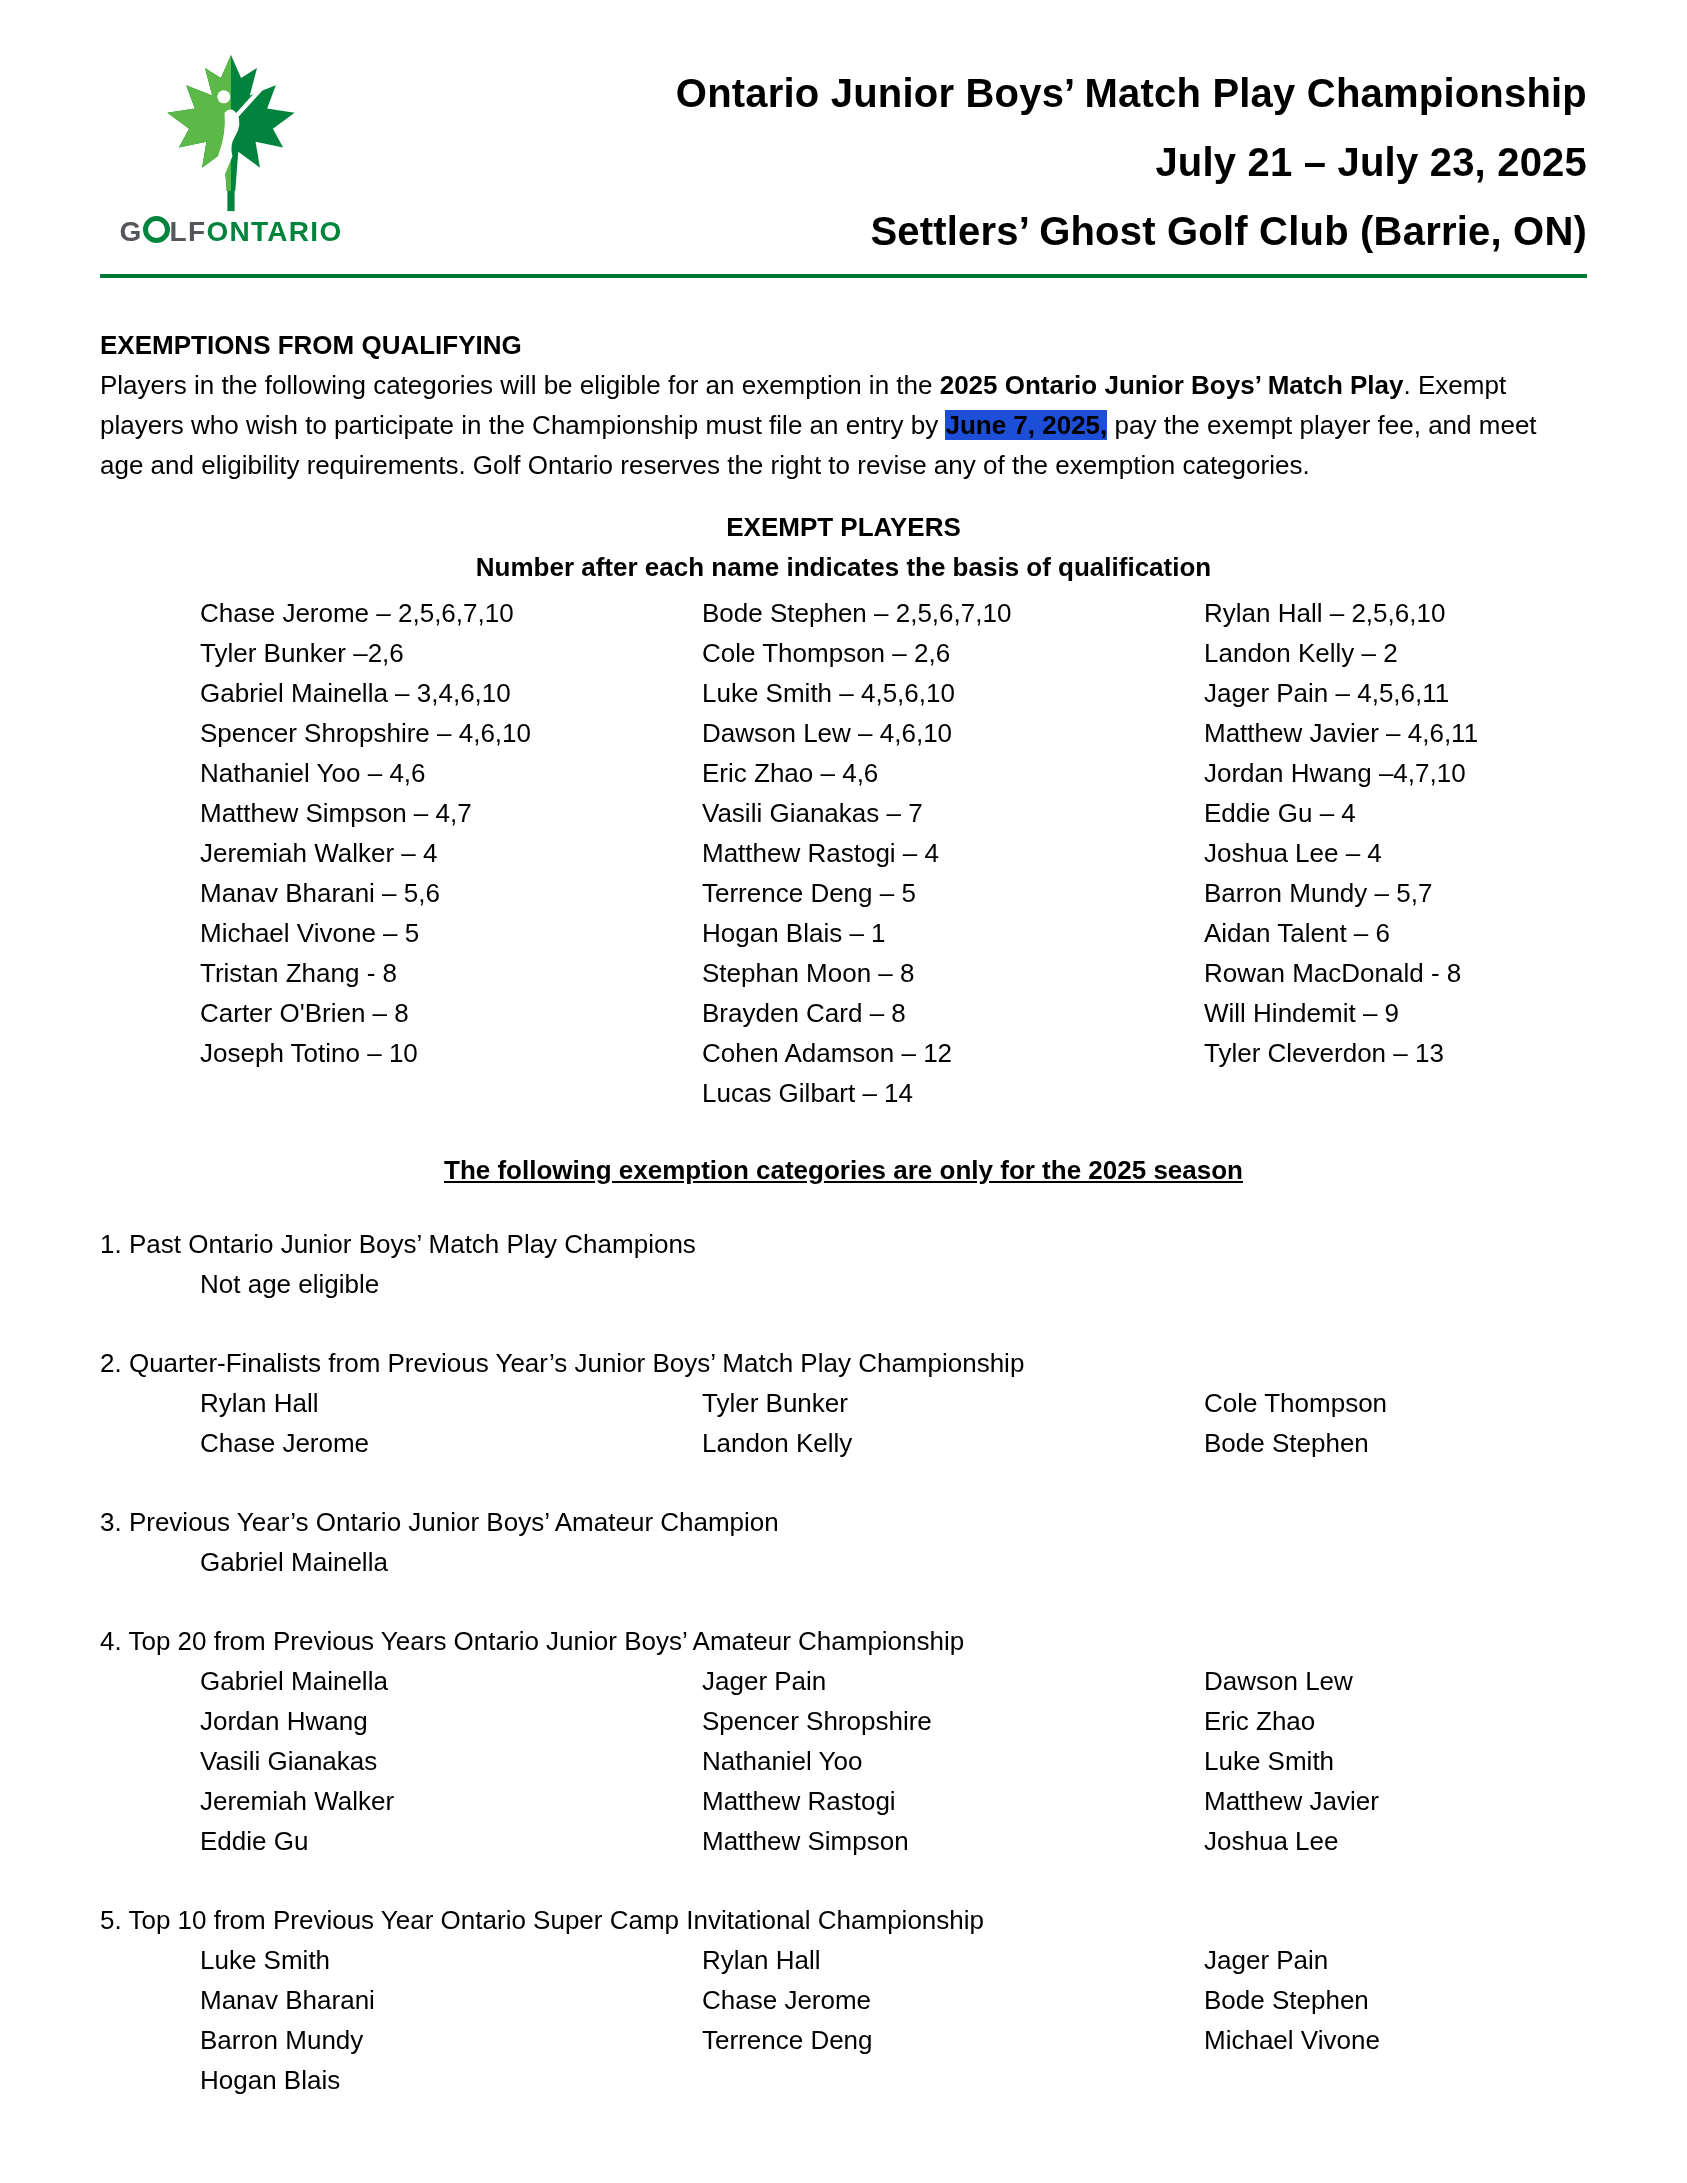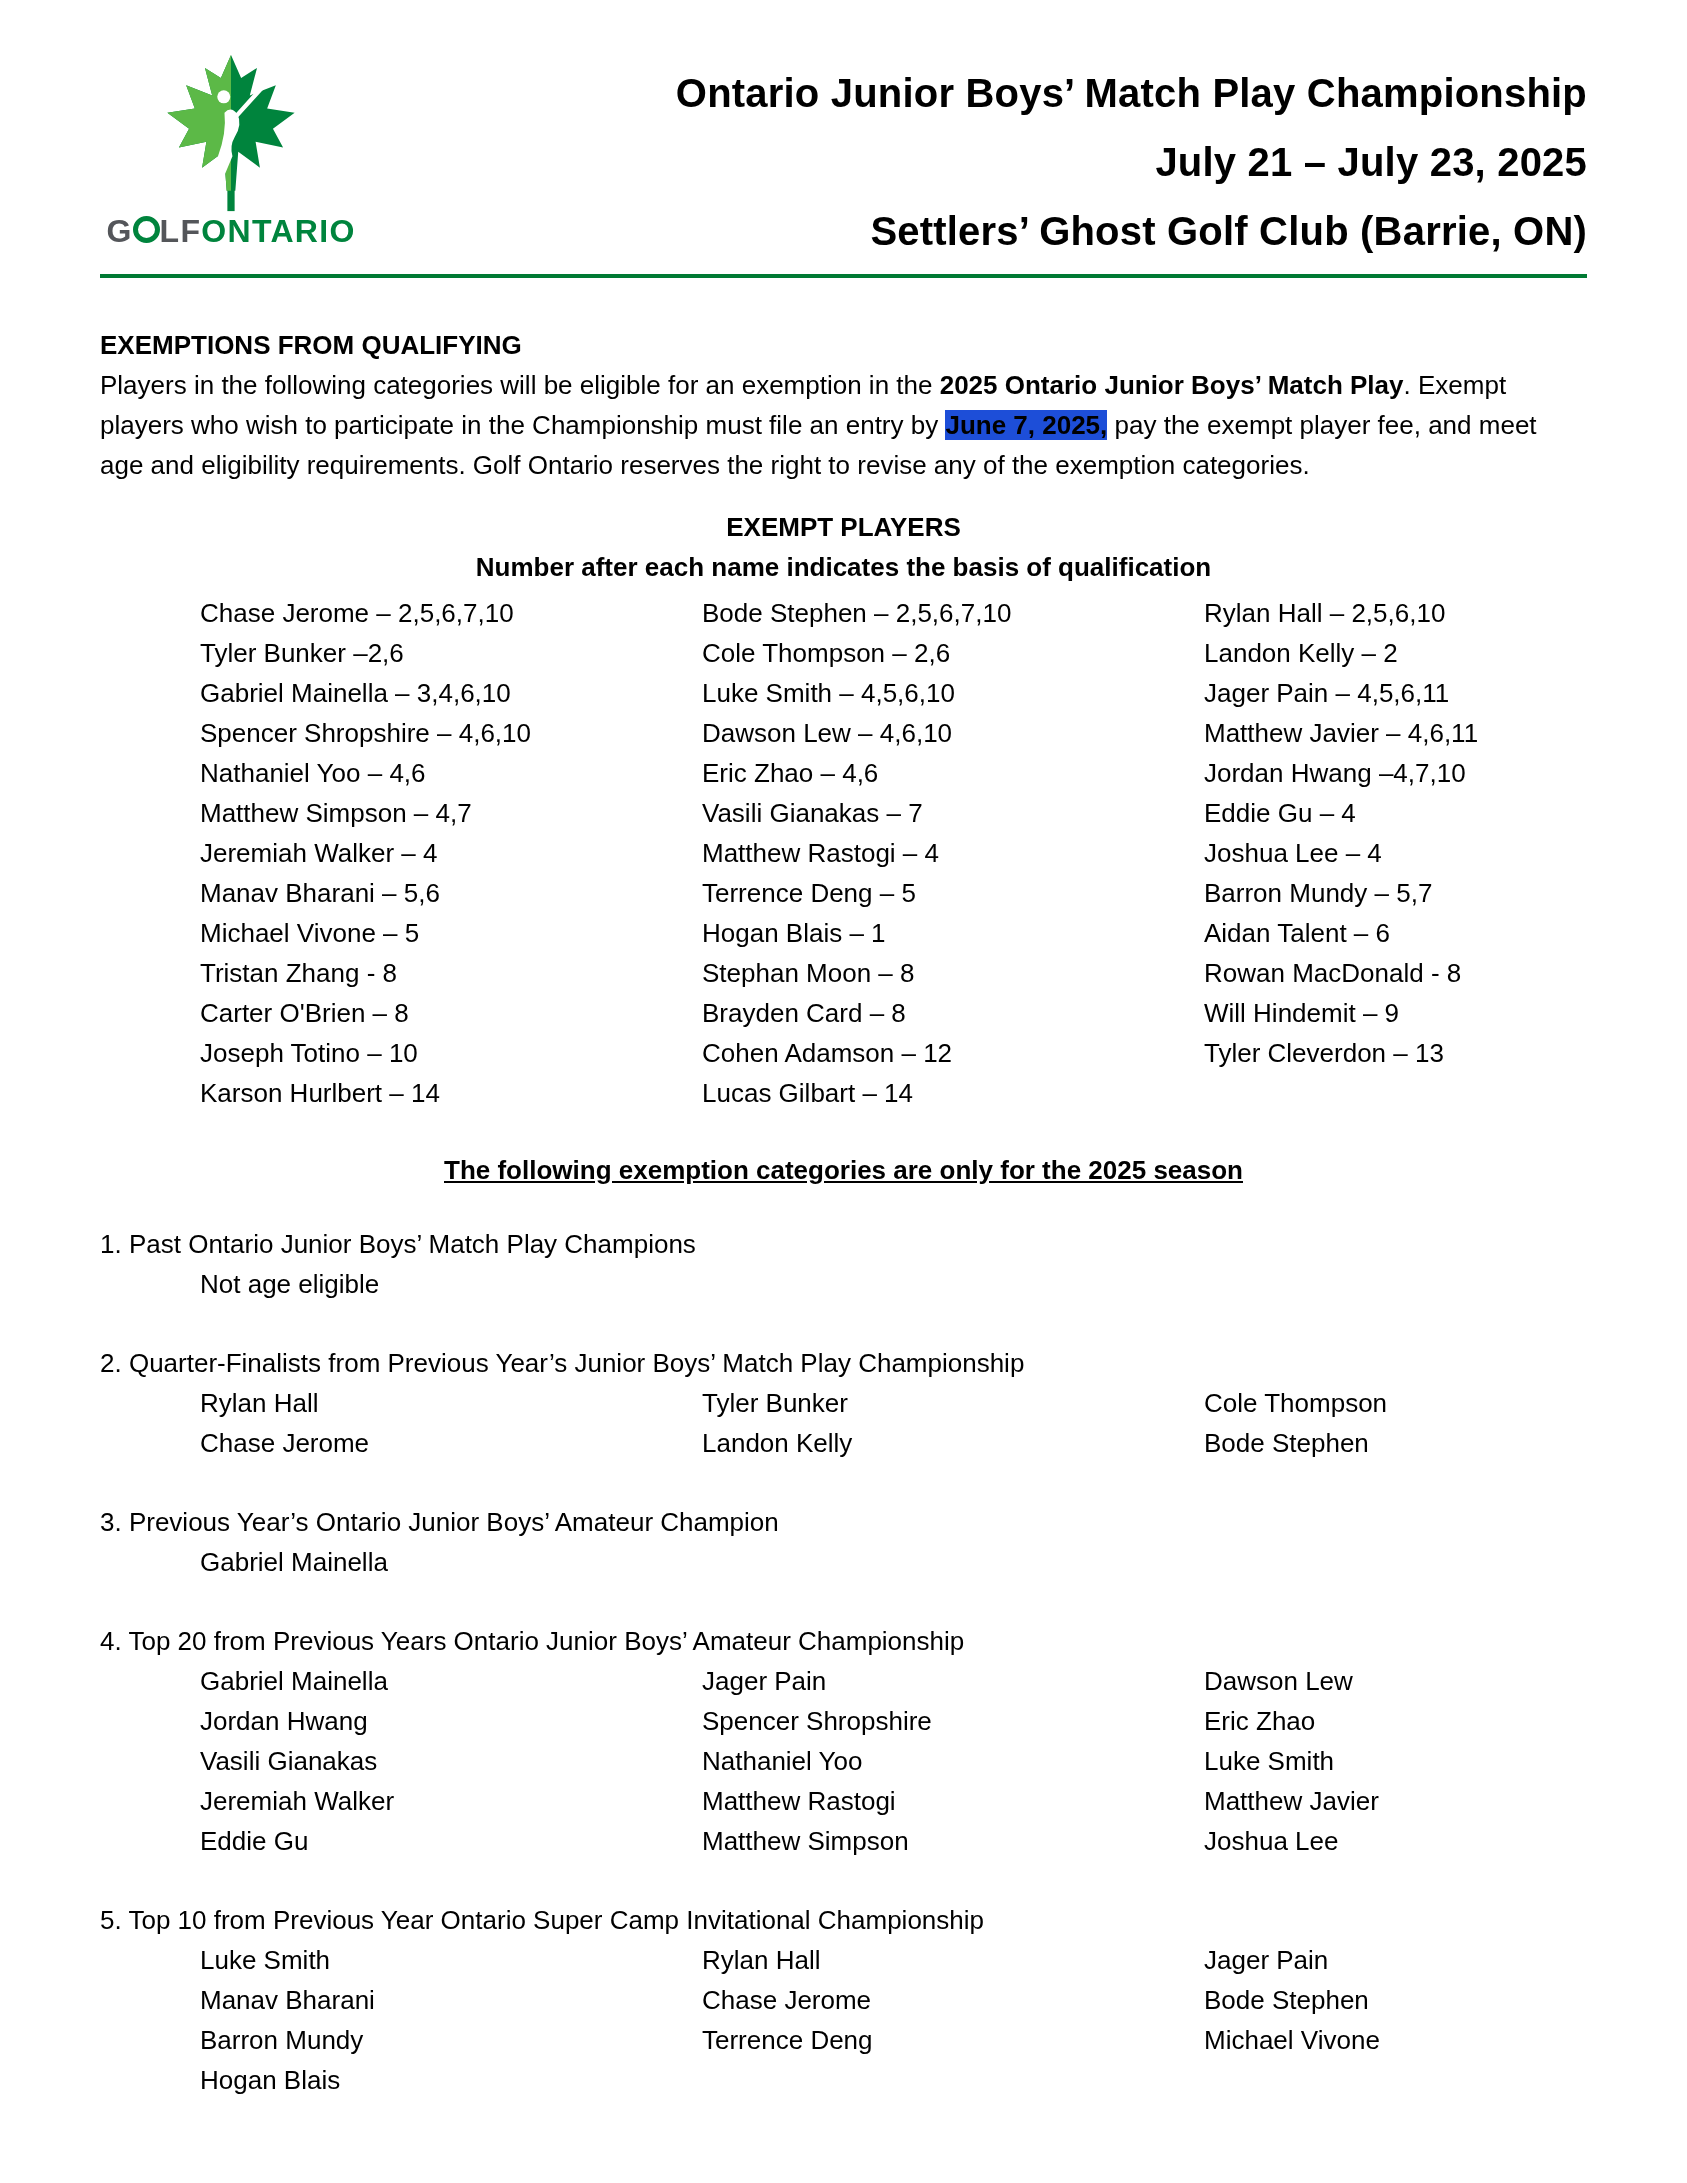--- a/index.html
+++ b/index.html
@@ -9,21 +9,21 @@
     font-family:"Liberation Sans", sans-serif; font-size:26px; line-height:40px; color:#000;
     position:relative;
   }
   .b { font-weight:700; }
   .hl { background:#1d4ed8; font-weight:700; }
 
   
   .header { display:flex; align-items:flex-start; }
   .logo-block { width:262px; display:flex; flex-direction:column; align-items:center; padding-top:5px; }
   .logo-block svg { width:160px; height:162px; display:block; }
-  .wordmark { margin-top:1.7px; font-weight:700; font-size:32px; letter-spacing:1.3px; line-height:30px; white-space:nowrap;text-align:center; }
+  .wordmark { margin-top:1.7px; font-weight:700; font-size:28px; letter-spacing:1.3px; line-height:30px; white-space:nowrap;text-align:center; }
   .wm-dark { color:#54565A; }
   .wm-green { color:#00843D; }
   .o-ball { display:inline-block; width:17px; height:17px; border:5px solid #00843D; border-radius:50%; vertical-align:-1.7px; box-sizing:content-box; }
   .titles { flex:1; text-align:right; font-weight:700; font-size:40px; line-height:69px; padding-top:11.8px; letter-spacing:0.2px; }
   .green-rule { height:3.4px; margin-top:8.4px; }
 
   
   .intro-heading { margin-top:47px; font-weight:700; }
   .intro-paragraph { text-align:left; }
 
@@ -88,21 +88,20 @@
         <div class="li">Gabriel Mainella – 3,4,6,10</div>
         <div class="li">Spencer Shropshire – 4,6,10</div>
         <div class="li">Nathaniel Yoo – 4,6</div>
         <div class="li">Matthew Simpson – 4,7</div>
         <div class="li">Jeremiah Walker – 4</div>
         <div class="li">Manav Bharani – 5,6</div>
         <div class="li">Michael Vivone – 5</div>
         <div class="li">Tristan Zhang - 8</div>
         <div class="li">Carter O'Brien – 8</div>
         <div class="li">Joseph Totino – 10</div>
-        <div class="li">Karson Hurlbert – 14</div>
       </div>
     <div>
         <div class="li">Bode Stephen – 2,5,6,7,10</div>
         <div class="li">Cole Thompson – 2,6</div>
         <div class="li">Luke Smith – 4,5,6,10</div>
         <div class="li">Dawson Lew – 4,6,10</div>
         <div class="li">Eric Zhao – 4,6</div>
         <div class="li">Vasili Gianakas – 7</div>
         <div class="li">Matthew Rastogi – 4</div>
         <div class="li">Terrence Deng – 5</div>

